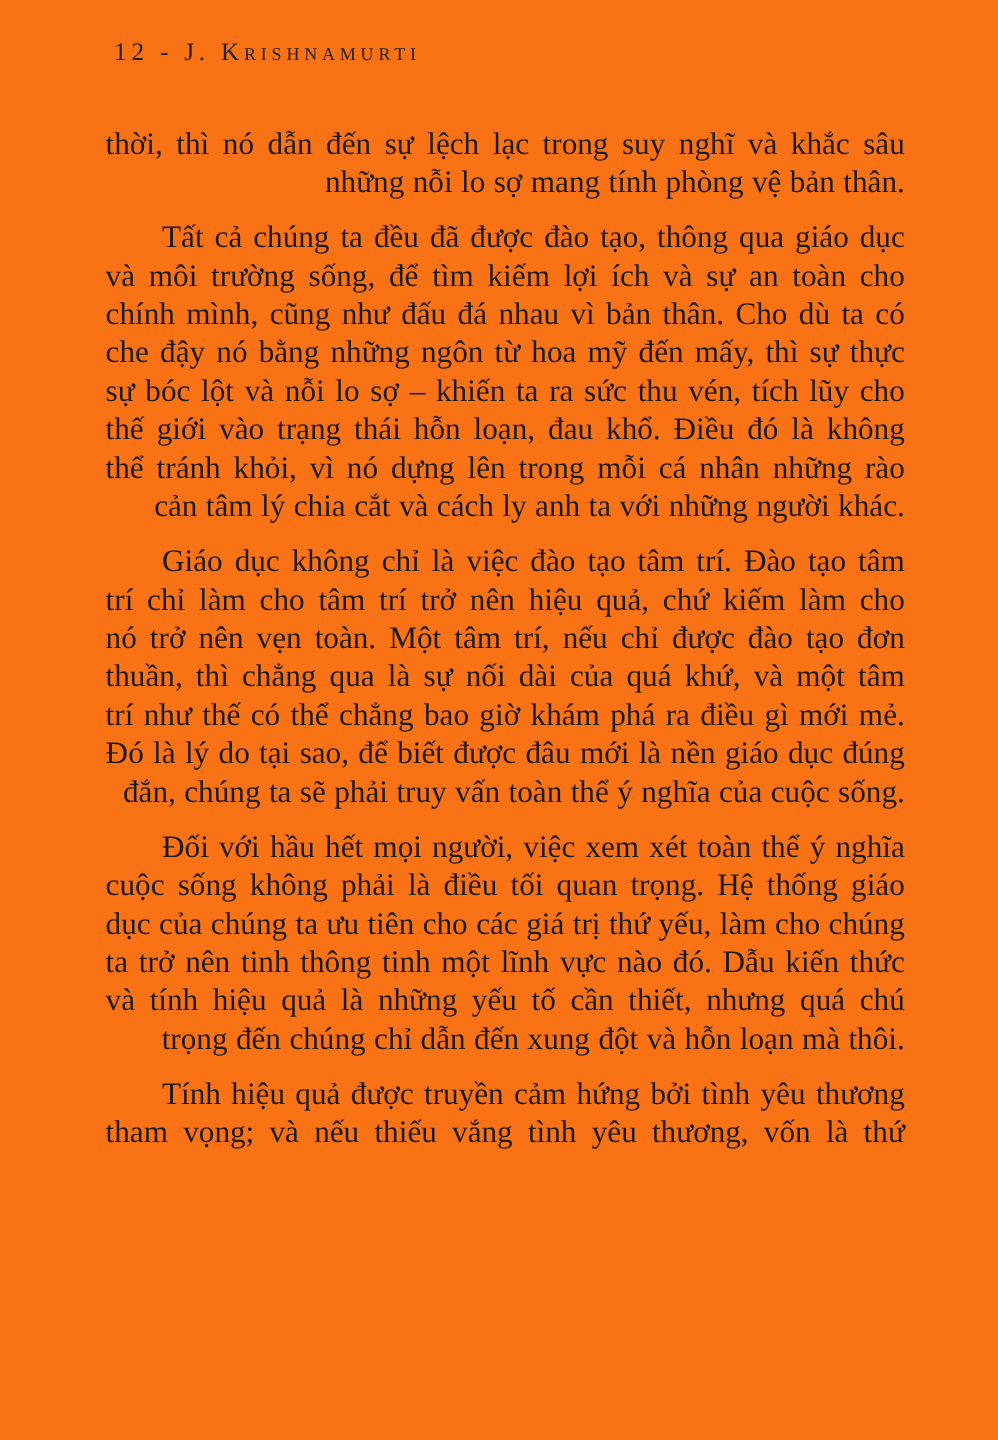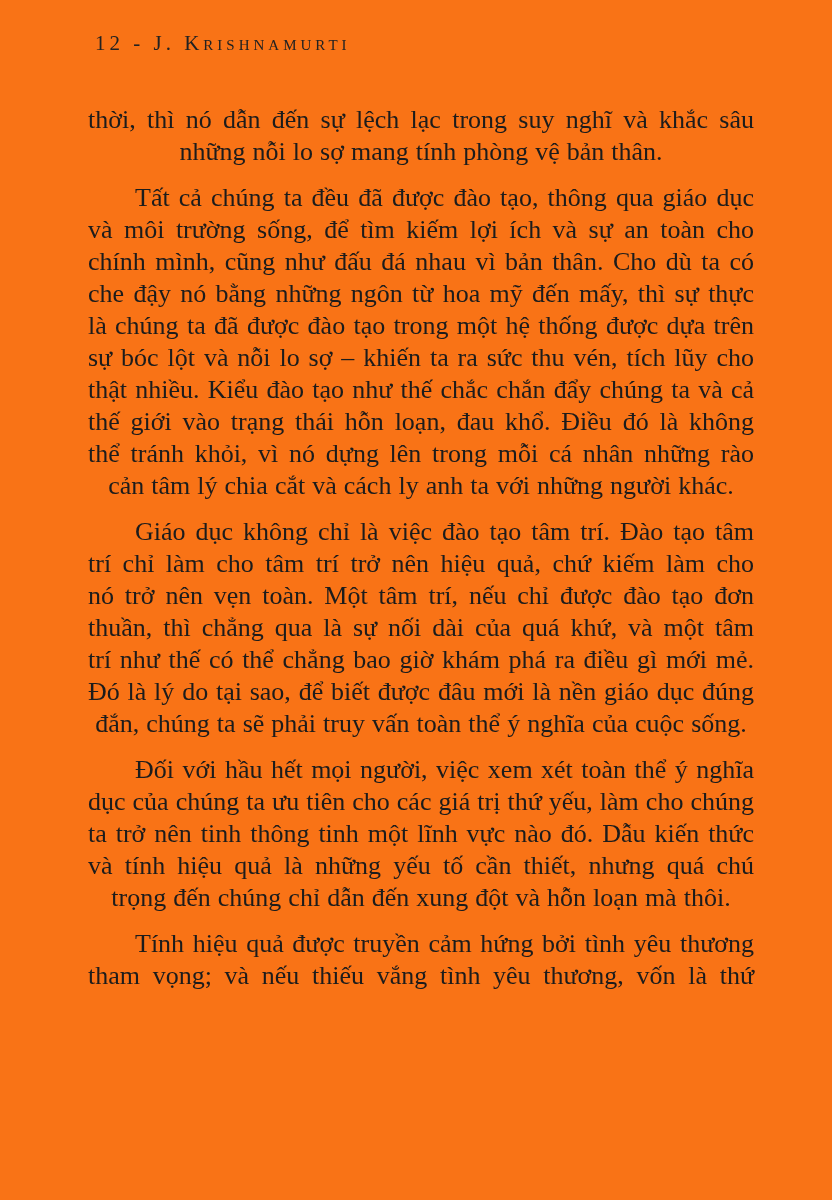--- a/index.html
+++ b/index.html
@@ -37,21 +37,21 @@
     margin: 0;
     padding: 0;
   }
   .para + .para {
     margin-top: 14px;
   }
   .line {
     font-size: 26px;
     line-height: 32px;
     height: 32px;
-    text-align: center;
+    text-align: right;
     white-space: normal;
     word-spacing: 0.02em;
   }
   .line.jl {
     text-align: justify;
     text-align-last: justify;
     text-justify: inter-word;
   }
   .para.indent .line:first-child {
     padding-left: 47px;
@@ -65,38 +65,37 @@
   <div class="text-block">
       <div class="para">
         <div class="line jl">thời, thì nó dẫn đến sự lệch lạc trong suy nghĩ và khắc sâu</div>
         <div class="line">những nỗi lo sợ mang tính phòng vệ bản thân.</div>
       </div>
       <div class="para indent">
         <div class="line jl">Tất cả chúng ta đều đã được đào tạo, thông qua giáo dục</div>
         <div class="line jl">và môi trường sống, để tìm kiếm lợi ích và sự an toàn cho</div>
         <div class="line jl">chính mình, cũng như đấu đá nhau vì bản thân. Cho dù ta có</div>
         <div class="line jl">che đậy nó bằng những ngôn từ hoa mỹ đến mấy, thì sự thực</div>
-        <div class="line jl">là chúng ta đã được đào tạo trong một hệ thống được dựa trên</div>
         <div class="line jl">sự bóc lột và nỗi lo sợ – khiến ta ra sức thu vén, tích lũy cho</div>
-        <div class="line jl">thật nhiều. Kiểu đào tạo như thế chắc chắn đẩy chúng ta và cả</div>
         <div class="line jl">thế giới vào trạng thái hỗn loạn, đau khổ. Điều đó là không</div>
         <div class="line jl">thể tránh khỏi, vì nó dựng lên trong mỗi cá nhân những rào</div>
         <div class="line">cản tâm lý chia cắt và cách ly anh ta với những người khác.</div>
       </div>
       <div class="para indent">
         <div class="line jl">Giáo dục không chỉ là việc đào tạo tâm trí. Đào tạo tâm</div>
         <div class="line jl">trí chỉ làm cho tâm trí trở nên hiệu quả, chứ kiếm làm cho</div>
         <div class="line jl">nó trở nên vẹn toàn. Một tâm trí, nếu chỉ được đào tạo đơn</div>
         <div class="line jl">thuần, thì chẳng qua là sự nối dài của quá khứ, và một tâm</div>
         <div class="line jl">trí như thế có thể chẳng bao giờ khám phá ra điều gì mới mẻ.</div>
         <div class="line jl">Đó là lý do tại sao, để biết được đâu mới là nền giáo dục đúng</div>
         <div class="line">đắn, chúng ta sẽ phải truy vấn toàn thể ý nghĩa của cuộc sống.</div>
       </div>
       <div class="para indent">
         <div class="line jl">Đối với hầu hết mọi người, việc xem xét toàn thể ý nghĩa</div>
+        <div class="line jl">cuộc sống không phải là điều tối quan trọng. Hệ thống giáo</div>
         <div class="line jl">dục của chúng ta ưu tiên cho các giá trị thứ yếu, làm cho chúng</div>
         <div class="line jl">ta trở nên tinh thông tinh một lĩnh vực nào đó. Dẫu kiến thức</div>
         <div class="line jl">và tính hiệu quả là những yếu tố cần thiết, nhưng quá chú</div>
         <div class="line">trọng đến chúng chỉ dẫn đến xung đột và hỗn loạn mà thôi.</div>
       </div>
       <div class="para indent">
         <div class="line jl">Tính hiệu quả được truyền cảm hứng bởi tình yêu thương</div>
         <div class="line jl">tham vọng; và nếu thiếu vắng tình yêu thương, vốn là thứ</div>
       </div>
     </div>

